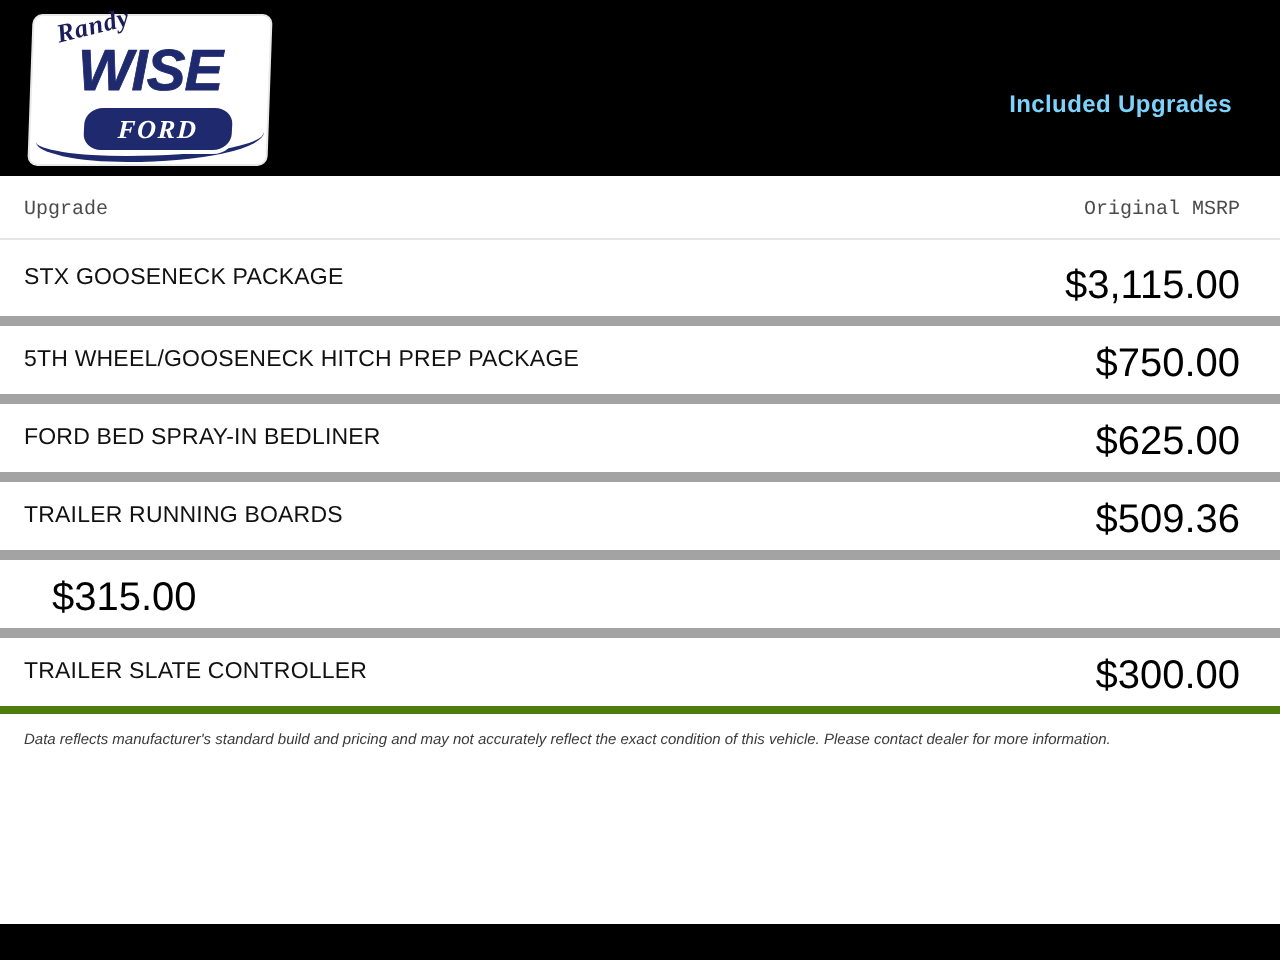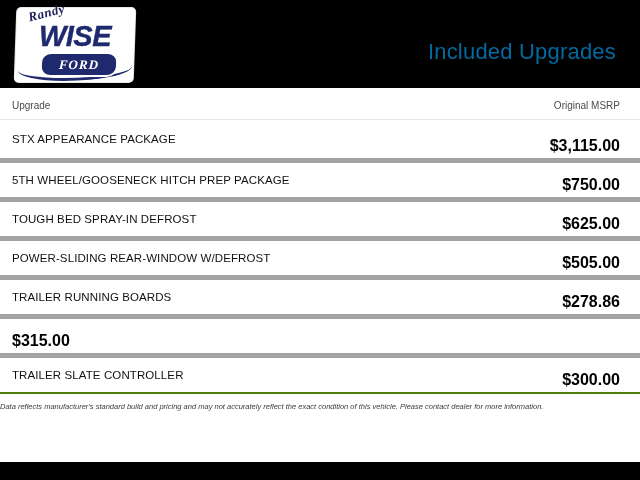--- a/index.html
+++ b/index.html
@@ -25,23 +25,23 @@
     position: relative;
     height: 88px;
     background: #000000;
     display: flex;
     align-items: center;
     justify-content: flex-end;
     padding-right: 24px;
     box-sizing: border-box;
   }
   .header-title {
-    color: #0369a1;
-    font-size: 22px;
-    font-weight: 400;
+    color: #7dd3fc;
+    font-size: 12px;
+    font-weight: 700;
     letter-spacing: 0.2px;
     margin-top: 16px;
   }
   
   .logo {
     position: absolute;
     left: 16px;
     top: 2px;
     width: 120px;
     height: 84px;
@@ -125,20 +125,21 @@
   }
   
   .col-head {
     display: flex;
     justify-content: space-between;
     align-items: center;
     padding: 12px 20px 8px 12px;
     font-size: 10px;
     color: #4b4b4b;
     background: #ffffff;
+    font-family: Liberation Mono, monospace;
   }
   
   .rows {
     background: #ffffff;
   }
   .row {
     display: flex;
     align-items: center;
     justify-content: space-between;
     padding: 0 20px 0 12px;
@@ -148,33 +149,34 @@
   }
   .row:first-child { border-top: 1px solid #e6e6e6; }
   .row-name {
     font-size: 11.5px;
     color: #111111;
     letter-spacing: 0.1px;
     line-height: 14px;
     max-width: 420px;
   }
   .row-price {
-    font-size: 16px;
-    font-weight: bold;
+    font-size: 20px;
+    font-weight: normal;
     color: #000000;
     white-space: nowrap;
     align-self: flex-end;
     padding-bottom: 3px;
+    margin-left: 14px;
   }
   .disclaimer {
     font-size: 7.5px;
     font-style: italic;
     color: #3a3a3a;
-    padding: 8px 12px 0 0;
-    border-top: 2px solid #4d7c0f;
+    padding: 8px 12px 0 12px;
+    border-top: 4px solid #4d7c0f;
     line-height: 10px;
   }
   .bottom-bar {
     position: absolute;
     left: 0;
     bottom: 0;
     width: 640px;
     height: 18px;
     background: #000000;
   }
@@ -197,38 +199,34 @@
     <div class="header-title">Included Upgrades</div>
   </div>
 
   <div class="col-head">
     <div>Upgrade</div>
     <div>Original MSRP</div>
   </div>
 
   <div class="rows">
     <div class="row">
-      <div class="row-name">STX APPEARANCE PACKAGE</div>
+      <div class="row-name">STX GOOSENECK PACKAGE</div>
       <div class="row-price">$3,115.00</div>
     </div>
     <div class="row">
       <div class="row-name">5TH WHEEL/GOOSENECK HITCH PREP PACKAGE</div>
       <div class="row-price">$750.00</div>
     </div>
     <div class="row">
-      <div class="row-name">TOUGH BED SPRAY-IN DEFROST</div>
+      <div class="row-name">FORD BED SPRAY-IN BEDLINER</div>
       <div class="row-price">$625.00</div>
     </div>
     <div class="row">
-      <div class="row-name">POWER-SLIDING REAR-WINDOW W/DEFROST</div>
-      <div class="row-price">$505.00</div>
-    </div>
-    <div class="row">
       <div class="row-name">TRAILER RUNNING BOARDS</div>
-      <div class="row-price">$278.86</div>
+      <div class="row-price">$509.36</div>
     </div>
     <div class="row">
       <div class="row-price">$315.00</div>
     </div>
     <div class="row">
       <div class="row-name">TRAILER SLATE CONTROLLER</div>
       <div class="row-price">$300.00</div>
     </div>
   </div>
 

